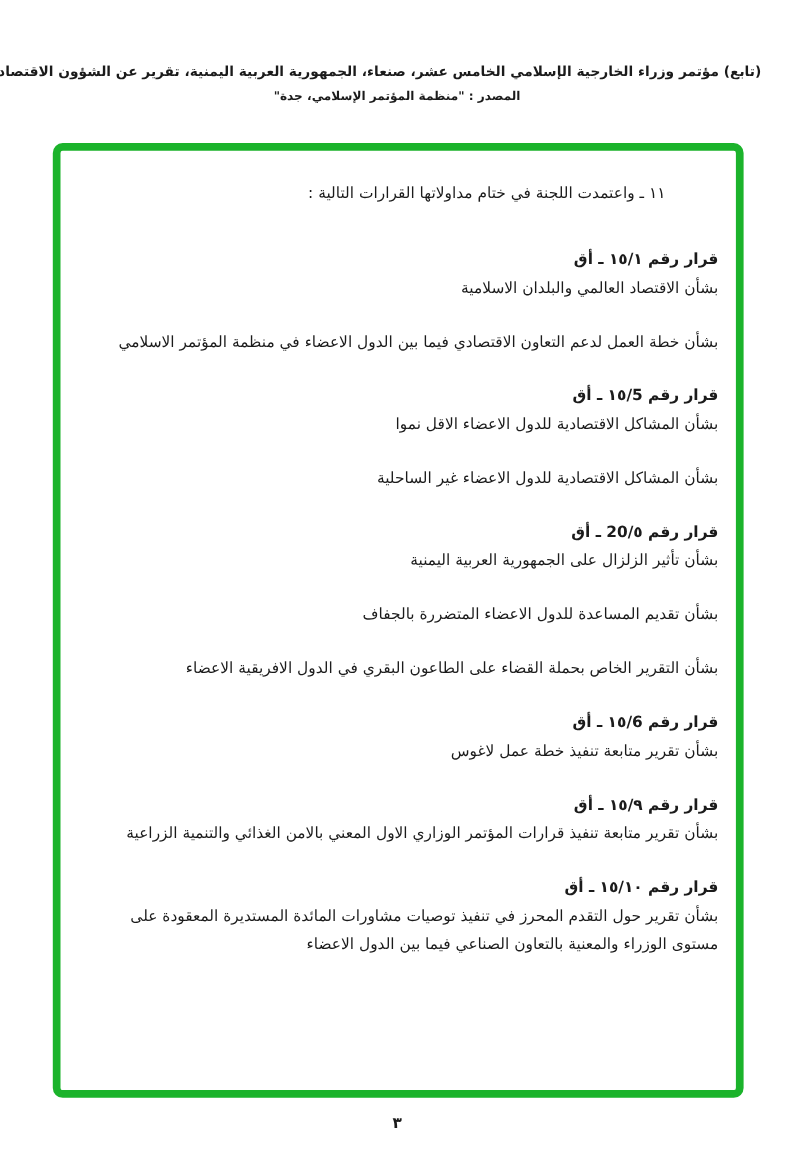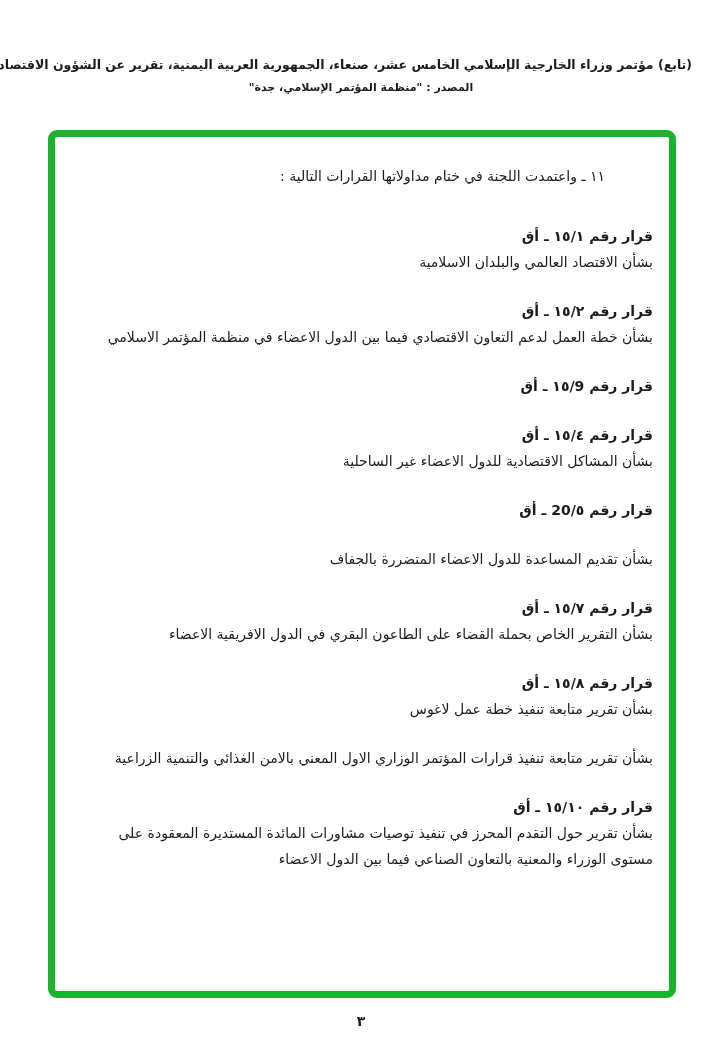--- a/index.html
+++ b/index.html
@@ -102,52 +102,52 @@
   <div class="content">
 
     <p class="intro">١١ ـ واعتمدت اللجنة في ختام مداولاتها القرارات التالية :</p>
 
     <div class="resolution">
       <div class="res-number">قرار رقم ١٥/١ ـ أق</div>
       <div class="res-subject">بشأن الاقتصاد العالمي والبلدان الاسلامية</div>
     </div>
 
     <div class="resolution">
-      <div class="res-number">قرار رقم ١٥/٢ ـ أق</div>
       <div class="res-subject">بشأن خطة العمل لدعم التعاون الاقتصادي فيما بين الدول الاعضاء في منظمة المؤتمر الاسلامي</div>
     </div>
 
     <div class="resolution">
-      <div class="res-number">قرار رقم ١٥/9 ـ أق</div>
+      <div class="res-number">قرار رقم ١٥/5 ـ أق</div>
+      <div class="res-subject">بشأن المشاكل الاقتصادية للدول الاعضاء الاقل نموا</div>
     </div>
 
     <div class="resolution">
-      <div class="res-number">قرار رقم ١٥/٤ ـ أق</div>
       <div class="res-subject">بشأن المشاكل الاقتصادية للدول الاعضاء غير الساحلية</div>
     </div>
 
     <div class="resolution">
       <div class="res-number">قرار رقم 20/٥ ـ أق</div>
+      <div class="res-subject">بشأن تأثير الزلزال على الجمهورية العربية اليمنية</div>
     </div>
 
     <div class="resolution">
       <div class="res-subject">بشأن تقديم المساعدة للدول الاعضاء المتضررة بالجفاف</div>
     </div>
 
     <div class="resolution">
-      <div class="res-number">قرار رقم ١٥/٧ ـ أق</div>
       <div class="res-subject">بشأن التقرير الخاص بحملة القضاء على الطاعون البقري في الدول الافريقية الاعضاء</div>
     </div>
 
     <div class="resolution">
-      <div class="res-number">قرار رقم ١٥/٨ ـ أق</div>
+      <div class="res-number">قرار رقم ١٥/6 ـ أق</div>
       <div class="res-subject">بشأن تقرير متابعة تنفيذ خطة عمل لاغوس</div>
     </div>
 
     <div class="resolution">
+      <div class="res-number">قرار رقم ١٥/٩ ـ أق</div>
       <div class="res-subject">بشأن تقرير متابعة تنفيذ قرارات المؤتمر الوزاري الاول المعني بالامن الغذائي والتنمية الزراعية</div>
     </div>
 
     <div class="resolution">
       <div class="res-number">قرار رقم ١٥/١٠ ـ أق</div>
       <div class="res-subject">بشأن تقرير حول التقدم المحرز في تنفيذ توصيات مشاورات المائدة المستديرة المعقودة على مستوى الوزراء والمعنية بالتعاون الصناعي فيما بين الدول الاعضاء</div>
     </div>
 
   </div>
 

